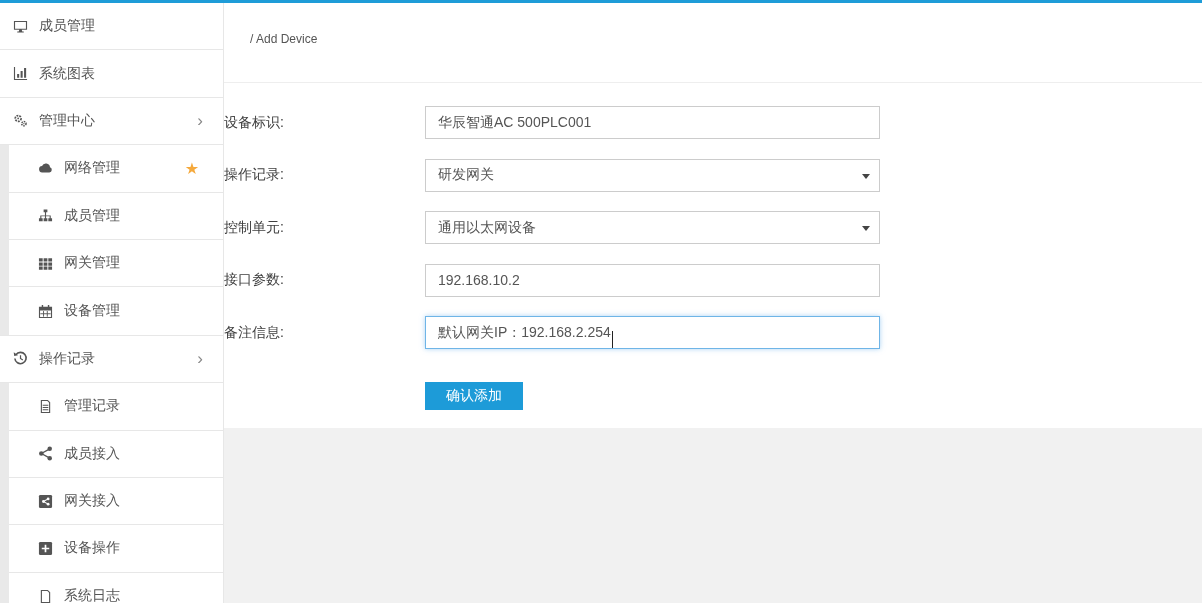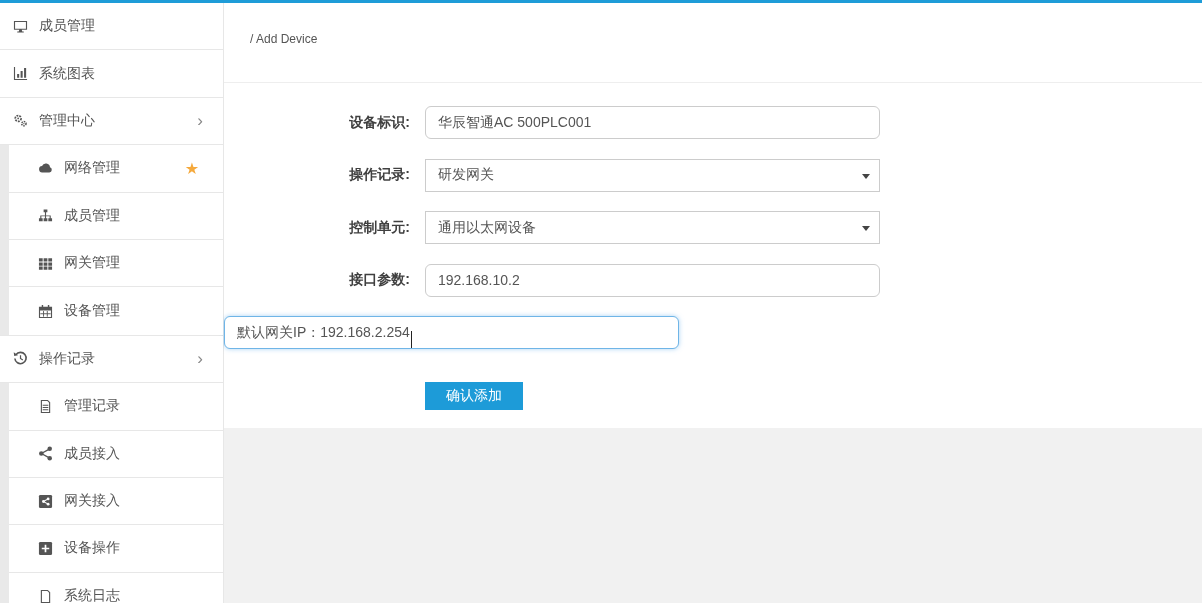--- a/index.html
+++ b/index.html
@@ -27,26 +27,26 @@
 
   
   .content { flex:1; display:flex; flex-direction:column; background:#fff; }
   .page-header { height:80px; display:flex; align-items:center;
     padding:0 20px 12px 20px; border-bottom:1px solid #eeeeee; }
   .crumb { color:var(--breadcrumb,#1a8ccb); font-size:17px; font-weight:bold; white-space:nowrap; }
   .crumb-sub { color:#555; font-size:12px; margin-left:6px; white-space:nowrap; padding-top:4px; }
 
   .form-panel { padding:23px 0 18px 0; background:#fff; }
   .form-row { display:flex; align-items:center; margin-bottom:19.5px; }
-  .form-label { width:186px; text-align:right; font-size:14px; font-weight:bold;
+  .form-label { width:186px; font-size:14px; font-weight:normal;
     color:#404040; margin-right:15px; flex:none; }
   .text-input, .select-box { width:455px; height:33px; border:1px solid #ccc;
     background:#fff; font-size:14px; color:#555; padding:0 12px;
     font-family:"Liberation Sans","DejaVu Sans",sans-serif; }
-  .text-input { line-height:31px;border-radius:6px; }
+  .text-input { line-height:31px; }
   div.text-input { display:flex; align-items:flex-end; }
   .text-input.focused { border-color:var(--focus,#6fb5e7);
     box-shadow:0 0 5px rgba(102,175,233,0.55); }
   .caret { display:inline-block; width:1px; height:17px; background:#222; margin-left:1px; }
   .select-box { display:flex; align-items:center; position:relative; cursor:pointer; }
   .select-arrow { position:absolute; right:9px; top:14px; width:0; height:0;
     border-left:4px solid transparent; border-right:4px solid transparent;
     border-top:5px solid #444; }
   .submit-btn { margin-left:201px; margin-top:13px; height:28px; padding:0 21px;
     background:var(--button,#1d9bd8); color:#fff; border:none; font-size:14px;
@@ -225,20 +225,21 @@
             <span class="select-arrow"></span>
           </div>
         </div>
 
         <div class="form-row">
           <label class="form-label">接口参数:</label>
           <input class="text-input" type="text" value="192.168.10.2" style="">
         </div>
 
         <div class="form-row">
+          <label class="form-label">备注信息:</label>
           <div class="text-input focused">
             <span>默认网关IP：192.168.2.254</span>
               <span class="caret"></span>
           </div>
         </div>
 
         <button class="submit-btn">确认添加</button>
 
       </form>
 

